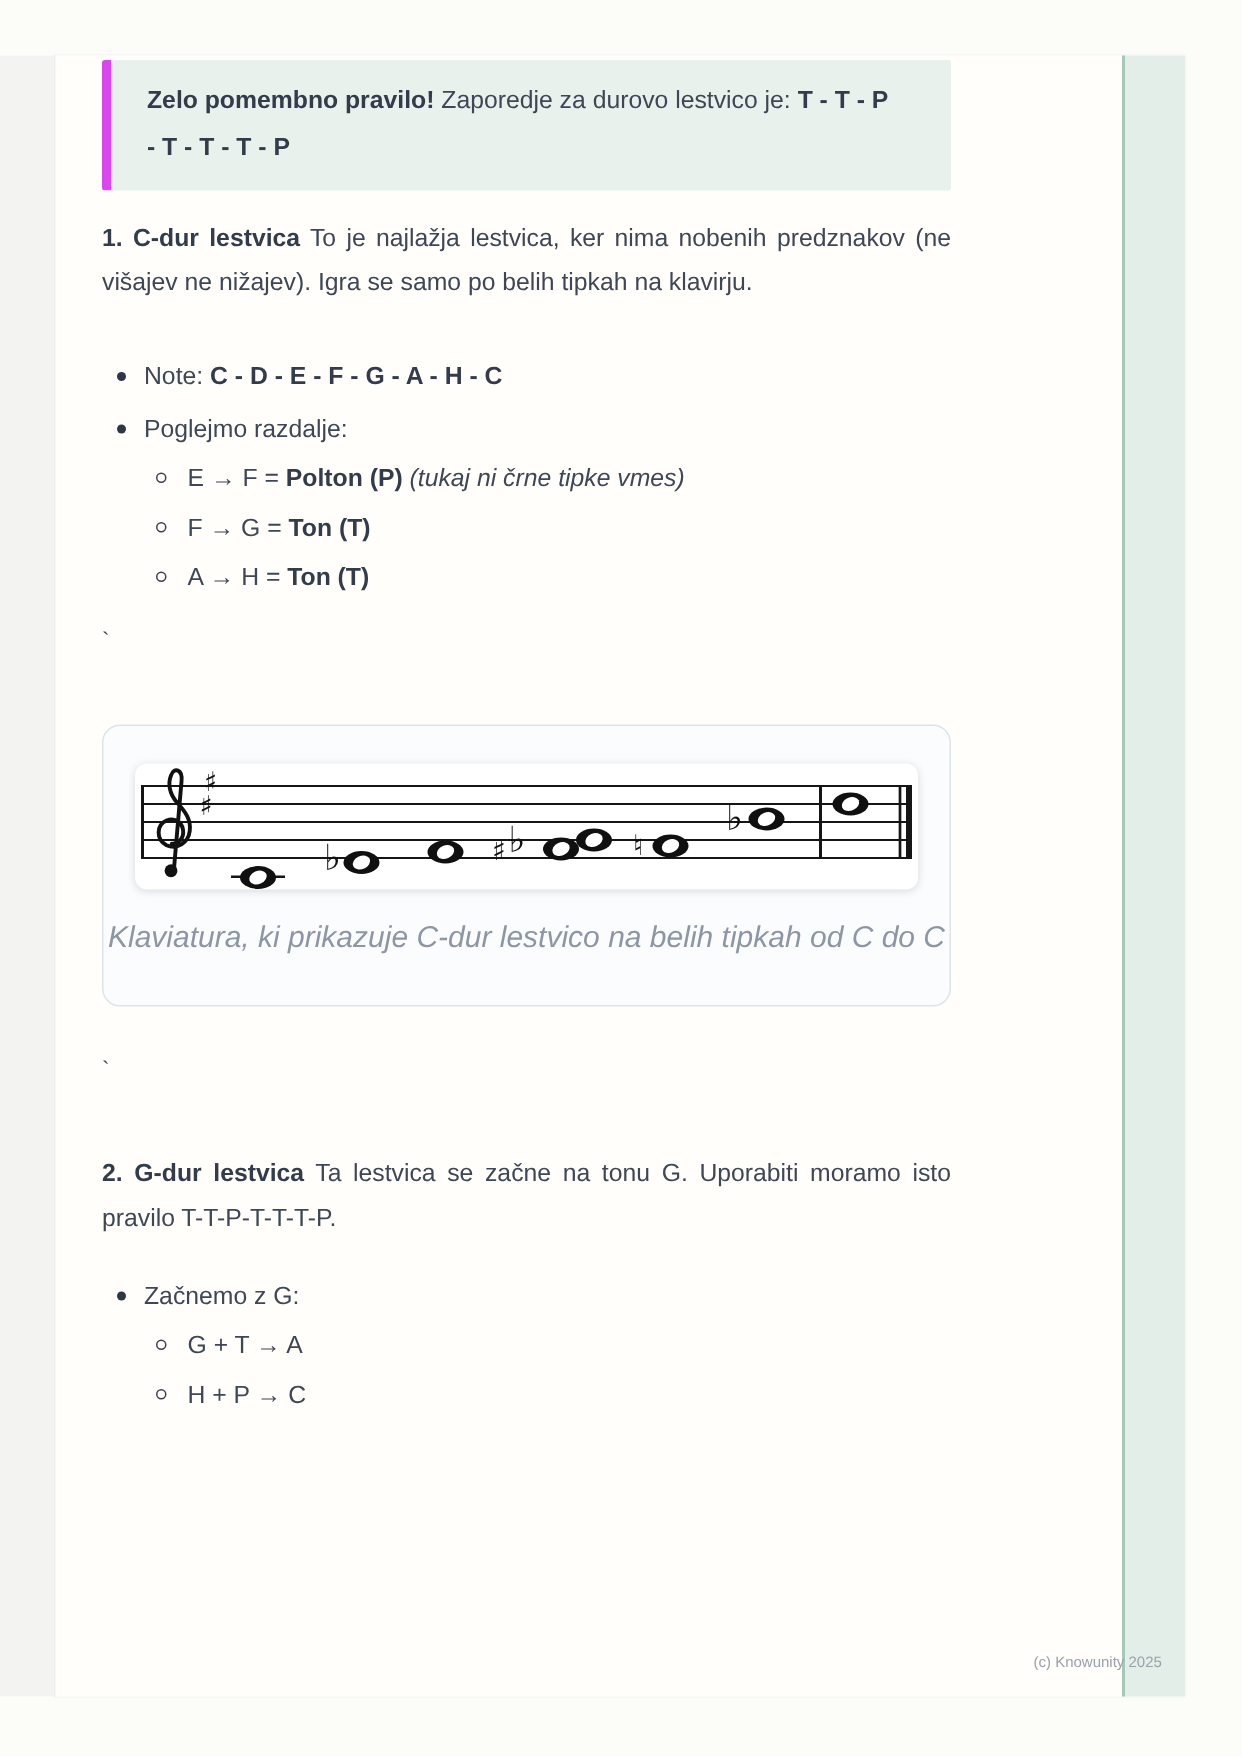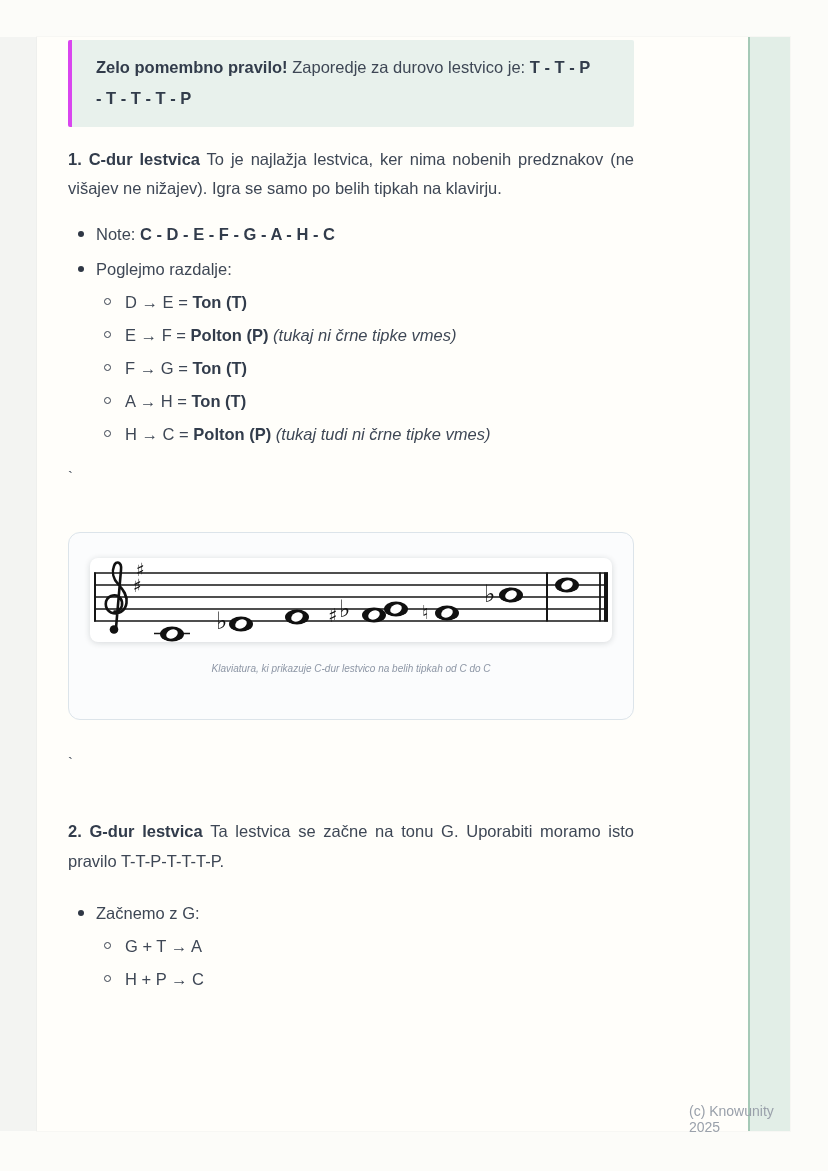--- a/index.html
+++ b/index.html
@@ -14,31 +14,31 @@
     position:absolute;left:37px;top:37px;width:753px;height:1094px;
     background:#fffefa;box-shadow:0 0 0 1px rgba(0,0,0,0.02);
   }
   .side-strip{
     position:absolute;left:711px;top:0;width:40px;height:1094px;
     background:#e2eee7;border-left:2px solid #a5c9b6;z-index:1;
   }
   .content{position:absolute;left:31px;top:0;width:566px;font-size:16.5px;z-index:2;}
 
   .callout{
-    margin-top:3px;background:#e8f1ec;border-left:4px solid #d946ef;
+    margin-top:3px;background:#e8f1ec;border-left:6px solid #d946ef;
     padding:12px 39px 13px 24px;line-height:31px;border-radius:2px;
   }
   .callout .b{font-weight:bold;color:#323c4b;}
 
   .intro{margin:27px 0 0;line-height:26px;}
 
   .lead-para{margin:18px 0 0;line-height:29px;text-align:justify;}
   .lead-para .head{font-weight:bold;color:#323c4b;}
 
-  .main-list{list-style:none;margin:17px 0 0;padding:0;}
+  .main-list{list-style:none;margin:34px 0 0;padding:0;}
   .main-list > li{position:relative;padding-left:28px;line-height:28px;margin-bottom:7px;}
   .main-list > li::before{
     content:"";position:absolute;left:10px;top:11px;width:6px;height:6px;
     border-radius:50%;background:#2f3744;
   }
   .sub-list{list-style:none;margin:5px 0 0;padding:0;}
   .sub-list > li{position:relative;padding-left:29px;line-height:28px;margin-bottom:5px;}
   .sub-list > li::before{
     content:"";position:absolute;left:8px;top:10px;width:5px;height:5px;
     border:1.5px solid #39414f;border-radius:50%;background:transparent;
@@ -53,28 +53,28 @@
   .figure{
     margin-top:46px;border:1px solid #dce4ea;border-radius:12px;
     background:#fbfcfd;padding:25px 0 0 0;height:161px;
   }
   .staff-panel{
     width:522px;height:84px;margin:0 auto;background:#ffffff;border-radius:8px;
     box-shadow:0 1px 6px rgba(20,30,40,0.16);
   }
   .staff-panel svg{display:block;}
   .figure-caption{
-    margin-top:21px;text-align:center;font-style:italic;font-size:10px;color:#8d96a5;
+    margin-top:21px;text-align:center;font-style:italic;font-size:20px;color:#8d96a5;
   }
 
   .para2{margin-top:44px;line-height:30px;text-align:justify;}
   .para2 .head{font-weight:bold;color:#323c4b;}
   .list2{margin-top:23px;}
 
-  .watermark{position:absolute;left:652px;top:1066px;font-size:14px;color:#9aa1ab;z-index:3;}
+  .watermark{position:absolute;left:652px;top:1066px;font-size:10px;color:#9aa1ab;z-index:3;}
 </style>
 </head>
 <body>
 
 <div class="left-gutter"></div>
 
 <div class="page">
   <div class="side-strip"></div>
 
   <div class="content">
@@ -88,25 +88,23 @@
       <span class="head">1. C-dur lestvica</span><span> To je najlažja lestvica, ker nima nobenih predznakov (ne višajev ne nižajev). Igra se samo po belih tipkah na klavirju.</span>
     </p>
 
     <ul class="main-list">
       <li>
         <span>Note: </span><strong>C - D - E - F - G - A - H - C</strong>
       </li>
       <li>
         <span>Poglejmo razdalje:</span>
         <ul class="sub-list">
-          <li><span>D → E = </span><strong>Ton (T)</strong><em class="note"></em></li>
           <li><span>E → F = </span><strong>Polton (P)</strong><em class="note"> (tukaj ni črne tipke vmes)</em></li>
           <li><span>F → G = </span><strong>Ton (T)</strong><em class="note"></em></li>
           <li><span>A → H = </span><strong>Ton (T)</strong><em class="note"></em></li>
-          <li><span>H → C = </span><strong>Polton (P)</strong><em class="note"> (tukaj tudi ni črne tipke vmes)</em></li>
         </ul>
       </li>
     </ul>
 
     <p class="tick">`</p>
 
     <div class="figure">
       <div class="staff-panel">
         <svg width="522" height="84" viewBox="0 0 522 84">
 

